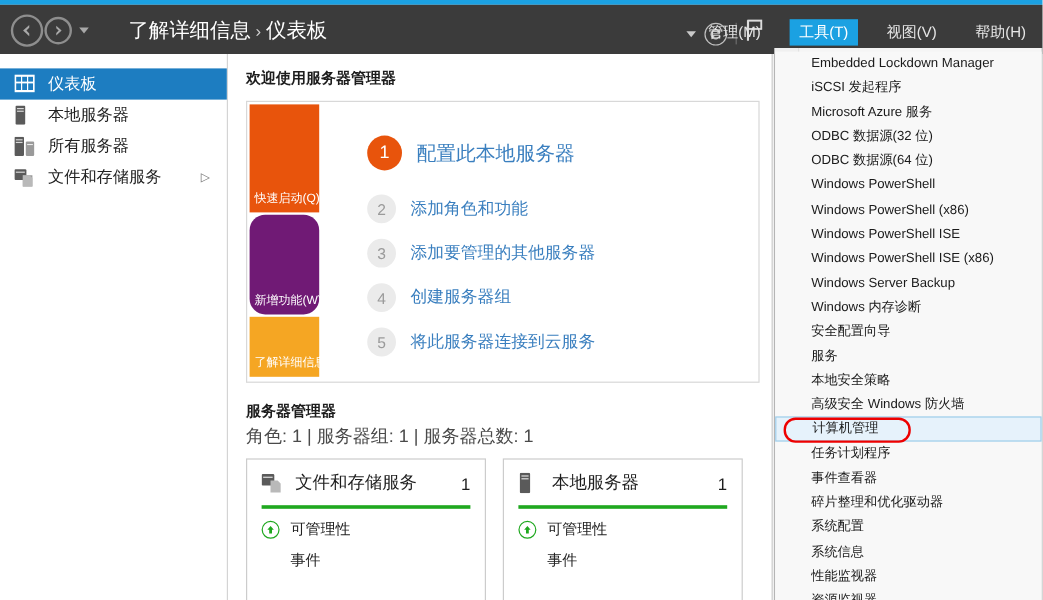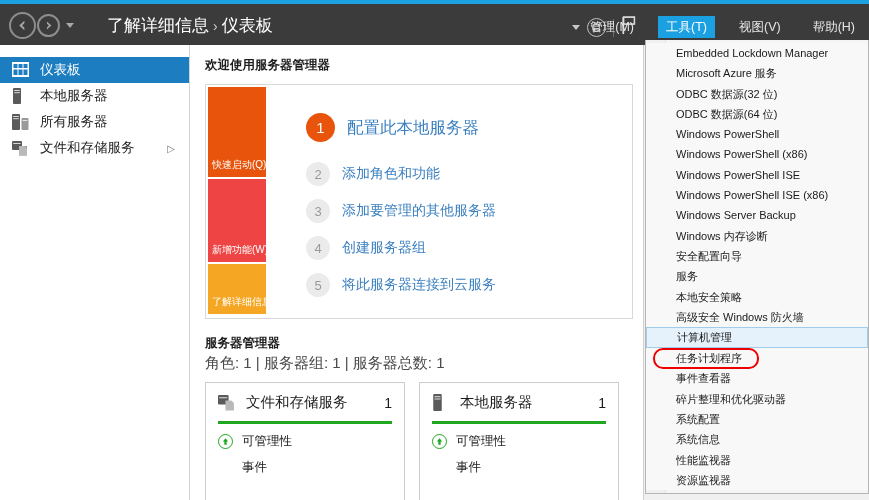--- a/index.html
+++ b/index.html
@@ -105,21 +105,21 @@
     margin: 0 10px 0 14px; border: 1px solid #d8d8d8; background:#fff;
     height: 235px; position: relative; display: flex;
   }
   .tiles { width: 62px; flex: none; padding: 2px; display: flex; flex-direction: column; }
   .tile {
     position: relative; color: #ffffff; font-size: 10px;
     padding: 4px; margin-bottom: 2px;
   }
   .tile span { position: absolute; left: 4px; bottom: 5px; white-space: nowrap; }
   .tile.t1 { background: #e8540c; height: 92px; }
-  .tile.t2 { background: #ef4444; height: 84px; }
+  .tile.t2 { background: #701a75; height: 84px; border-radius: 13px; }
   .tile.t3 { background: #f5a623; height: 51px; }
 
   .steps { flex: 1; padding: 28px 0 0 38px; }
   .step { display: flex; align-items: center; margin-bottom: 13px; }
   .step .num {
     width: 24px; height: 24px; border-radius: 50%;
     background: #ebebeb; color: #9a9a9a;
     display:flex; align-items:center; justify-content:center;
     font-size: 13px; flex: none; margin-right: 12px;
   }
@@ -395,20 +395,21 @@
         </div>
       </div>
     </div>
   </div>
 
   <div class="right-gutter"></div>
 
   <div class="dropdown">
     <div class="dd-list" id="dd-list">
         <div class="dd-item"><span>Embedded Lockdown Manager</span></div>
+        <div class="dd-item"><span>iSCSI 发起程序</span></div>
         <div class="dd-item"><span>Microsoft Azure 服务</span></div>
         <div class="dd-item"><span>ODBC 数据源(32 位)</span></div>
         <div class="dd-item"><span>ODBC 数据源(64 位)</span></div>
         <div class="dd-item"><span>Windows PowerShell</span></div>
         <div class="dd-item"><span>Windows PowerShell (x86)</span></div>
         <div class="dd-item"><span>Windows PowerShell ISE</span></div>
         <div class="dd-item"><span>Windows PowerShell ISE (x86)</span></div>
         <div class="dd-item"><span>Windows Server Backup</span></div>
         <div class="dd-item"><span>Windows 内存诊断</span></div>
         <div class="dd-item"><span>安全配置向导</span></div>

